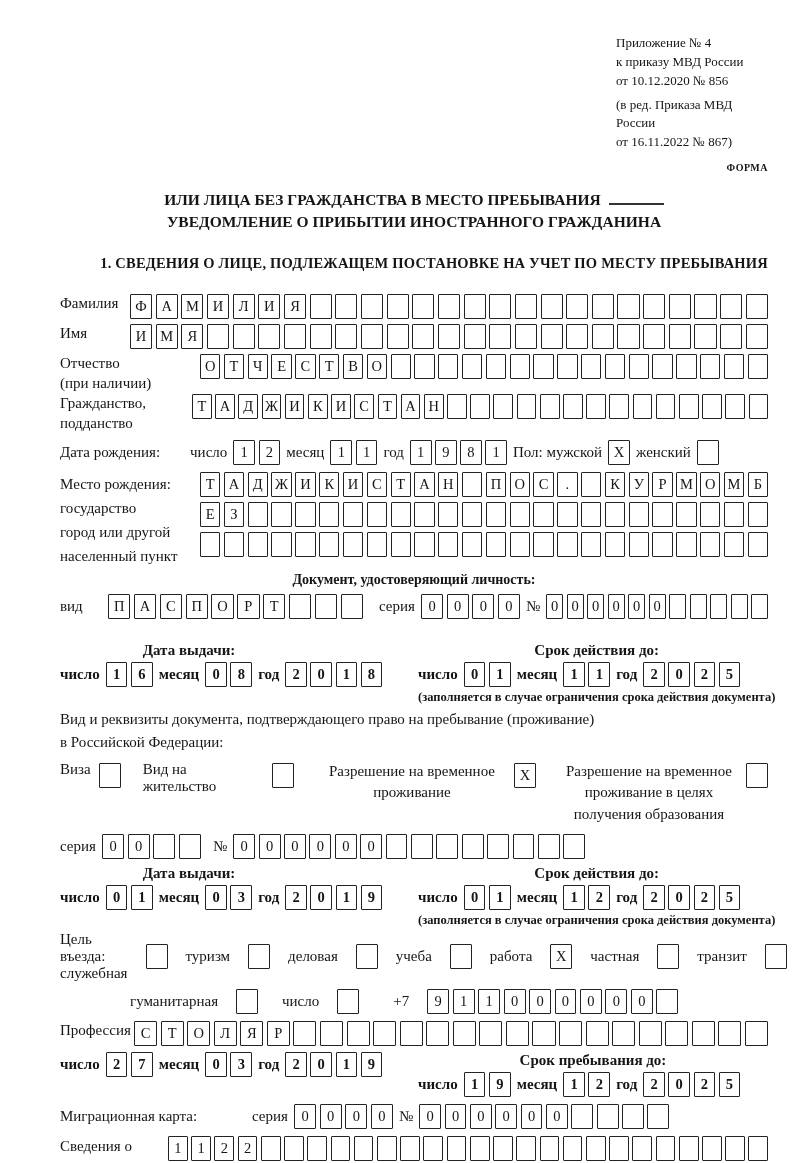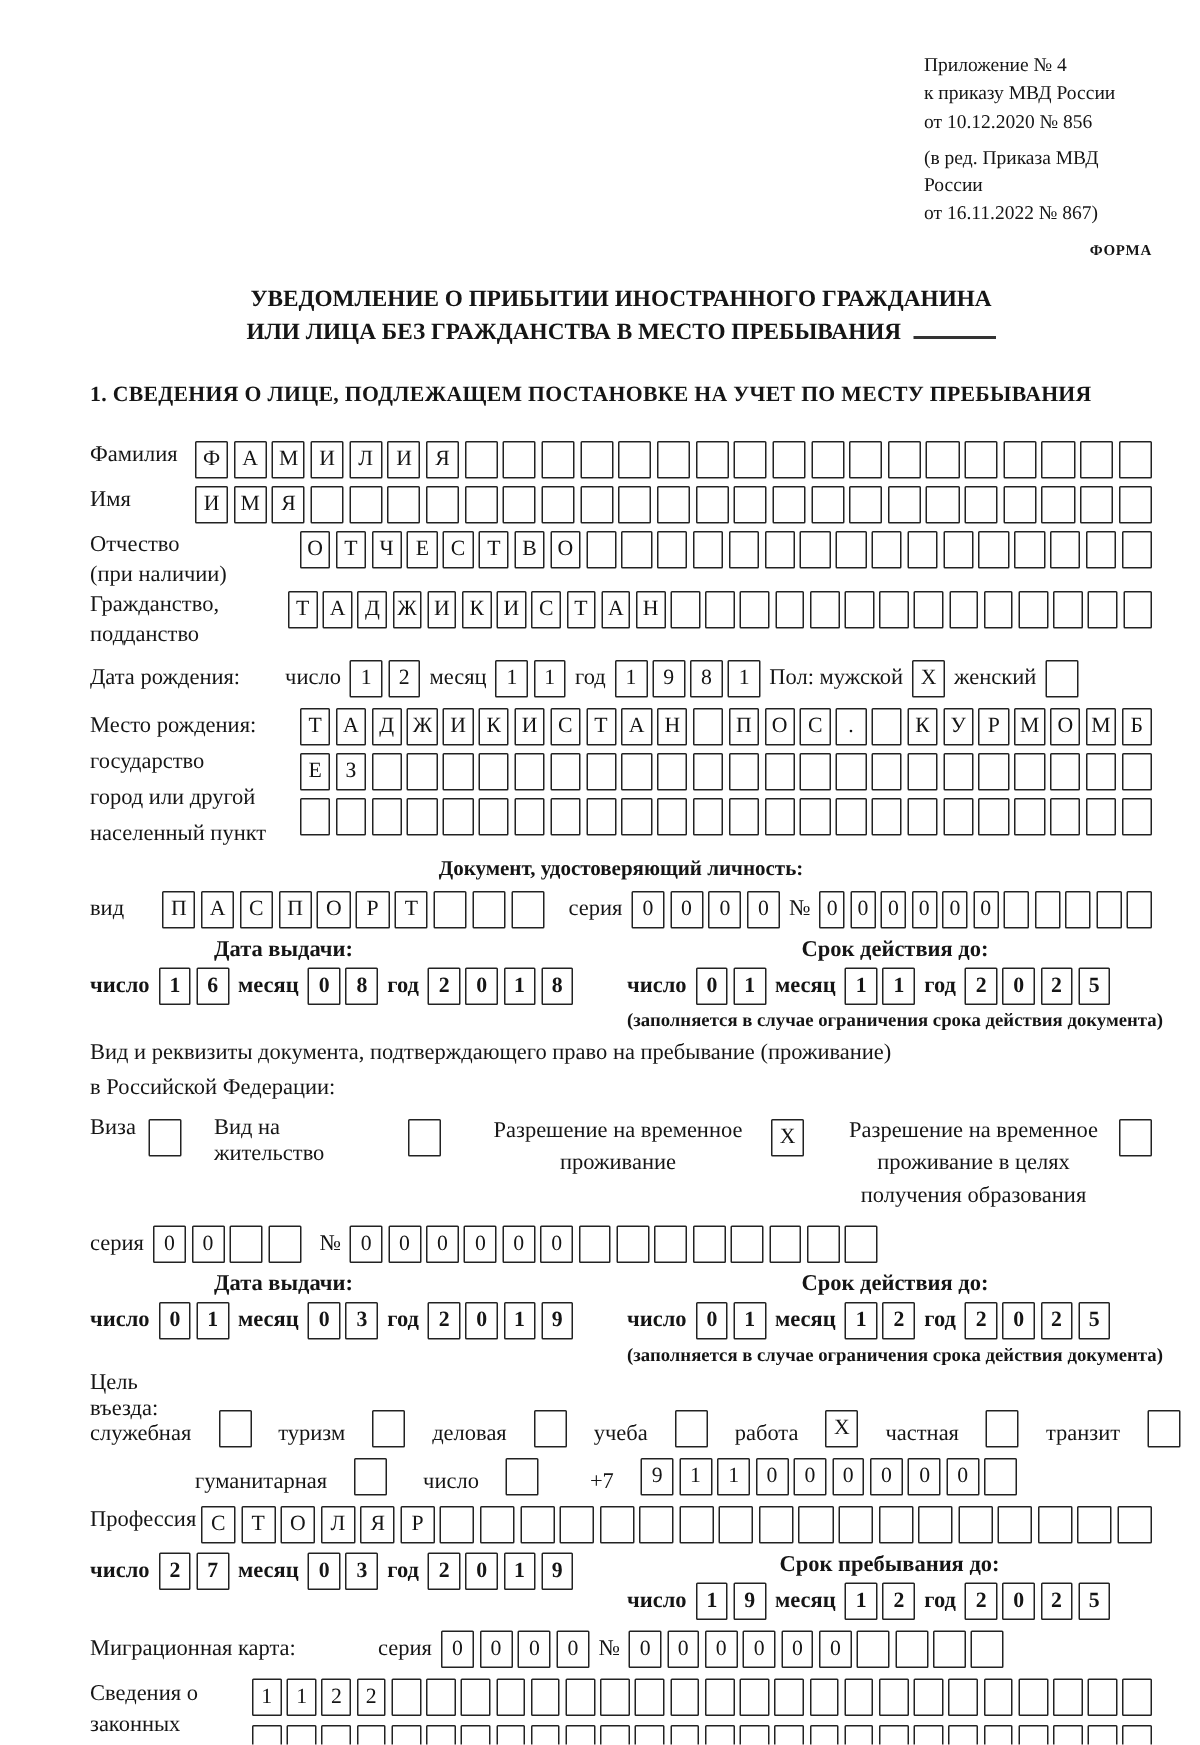--- a/index.html
+++ b/index.html
@@ -8,21 +8,21 @@
   .page{padding:34px 32px 0 60px;box-sizing:border-box;width:800px;}
 
   
   .hdr{margin-left:556px;width:152px;font-size:13px;line-height:1.45;}
   .hdr .grp2{margin-top:5px;}
   .forma{font-weight:bold;font-size:10px;text-align:right;margin-top:10px;letter-spacing:.5px;}
 
   
   .title{font-weight:bold;font-size:15.5px;text-align:center;margin-top:16px;line-height:1.42;}
   .title .uline{display:inline-block;width:55px;border-bottom:2px solid #333;height:1px;margin-left:8px;vertical-align:baseline;}
-  .sec-heading{font-weight:bold;font-size:14.5px;text-align:left;margin-top:22px;margin-bottom:22px;letter-spacing:.2px;}
+  .sec-heading{font-weight:bold;font-size:14.5px;text-align:right;margin-top:22px;margin-bottom:22px;letter-spacing:.2px;}
 
   
   .row{display:flex;align-items:flex-start;margin-bottom:5px;}
   .lbl{font-size:15px;line-height:1.3;flex-shrink:0;}
   .boxes{display:flex;gap:3.5px;min-width:0;}
   .grow{flex:1;}
   .cell{flex:1 1 0;min-width:0;height:25px;border:1.7px solid #222;border-radius:1px;
         display:flex;align-items:center;justify-content:center;
         font-size:14.5px;line-height:1;background:#fff;box-sizing:border-box;}
   .w1{width:22px;flex:none;}
@@ -54,42 +54,42 @@
   .dline{display:flex;align-items:center;gap:6px;font-size:15px;}
   .dnote{font-size:12.5px;text-align:right;margin-top:3px;white-space:nowrap;}
 
   .intro{font-size:15px;line-height:1.55;margin:2px 0 6px 0;}
 
   .kinds{display:flex;align-items:flex-start;font-size:15px;margin-bottom:8px;}
   .kinds .pair{display:flex;align-items:flex-start;gap:8px;}
   .kinds .txtc{text-align:center;line-height:1.45;}
   .mt2{margin-top:2px;}
 
-  .purpose{display:flex;align-items:flex-end;gap:18px;font-size:15px;margin-bottom:7px;flex-wrap:nowrap;font-family:Liberation Serif, serif;}
+  .purpose{display:flex;align-items:center;gap:18px;font-size:15px;margin-bottom:7px;flex-wrap:nowrap;font-family:Liberation Serif, serif;}
   .indent{margin-left:70px;}
 </style>
 </head>
 <body>
 
 <div class="page">
 
   <div class="hdr">
     <div>Приложение № 4</div>
     <div>к приказу МВД России</div>
     <div>от 10.12.2020 № 856</div>
     <div class="grp2">
       <div>(в ред. Приказа МВД России</div>
       <div>от 16.11.2022 № 867)</div>
     </div>
   </div>
   <div class="forma">ФОРМА</div>
 
   <div class="title">
+    <div><span>ИЛИ ЛИЦА БЕЗ ГРАЖДАНСТВА В МЕСТО ПРЕБЫВАНИЯ</span><span class="uline"></span></div>
     <div>УВЕДОМЛЕНИЕ О ПРИБЫТИИ ИНОСТРАННОГО ГРАЖДАНИНА</div>
-    <div><span>ИЛИ ЛИЦА БЕЗ ГРАЖДАНСТВА В МЕСТО ПРЕБЫВАНИЯ</span><span class="uline"></span></div>
   </div>
 
   <div class="sec-heading">1. СВЕДЕНИЯ О ЛИЦЕ, ПОДЛЕЖАЩЕМ ПОСТАНОВКЕ НА УЧЕТ ПО МЕСТУ ПРЕБЫВАНИЯ</div>
 
   <div class="row">
     <span class="lbl lw-70">Фамилия</span>
     <div class="boxes grow">
         <span class="cell">Ф</span>
         <span class="cell">А</span>
         <span class="cell">М</span>
@@ -328,21 +328,21 @@
           <span class="cell"></span>
           <span class="cell"></span>
           <span class="cell"></span>
           <span class="cell"></span>
         </div>
     </div>
   </div>
 
   <div class="center-bold">Документ, удостоверяющий личность:</div>
 
-  <div class="inline" style="margin-bottom:6px;">
+  <div class="inline" style="margin-bottom:23px;">
     <span style="width:42px;">вид</span>
     <div class="boxes wkind">
         <span class="cell">П</span>
         <span class="cell">А</span>
         <span class="cell">С</span>
         <span class="cell">П</span>
         <span class="cell">О</span>
         <span class="cell">Р</span>
         <span class="cell">Т</span>
         <span class="cell"></span>

